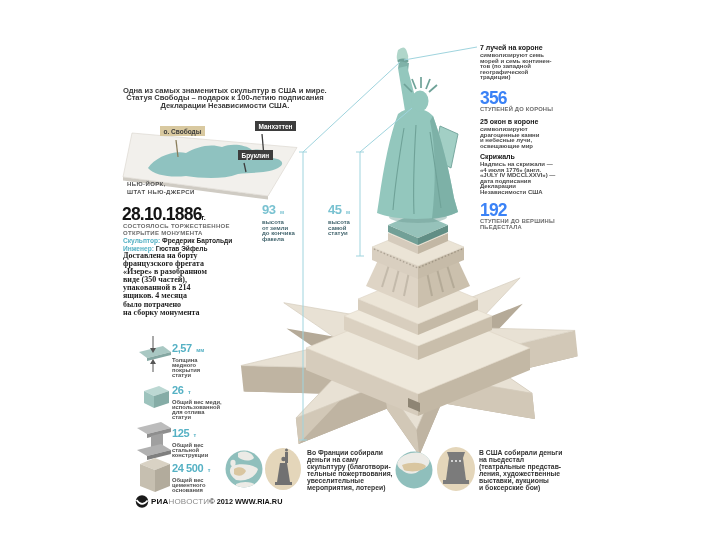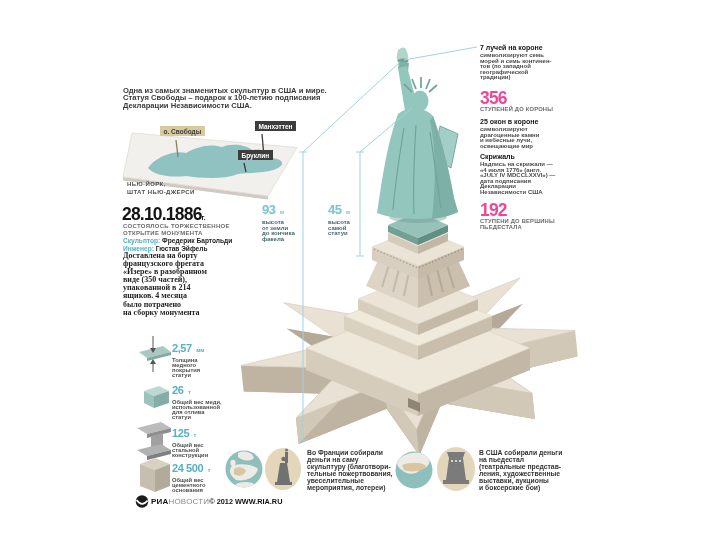--- a/index.html
+++ b/index.html
@@ -3,42 +3,42 @@
 <meta charset="utf-8">
 <style>
   html,body{margin:0;padding:0;background:#fff;}
   #canvas{position:relative;width:720px;height:540px;background:#ffffff;overflow:hidden;
           font-family:"Liberation Sans",sans-serif;}
   .abs{position:absolute;}
   .pre{white-space:pre-line;}
   .serif{font-family:"Liberation Serif",serif;}
 
   .title{left:122px;top:31px;font-size:19.5px;line-height:16.5px;font-weight:700;color:#1b1b1b;letter-spacing:.2px;}
-  .subtitle{left:123px;top:87px;font-size:7.6px;line-height:7.3px;font-weight:700;color:#3a3a3a;}
+  .subtitle{left:123px;top:87px;font-size:7.6px;line-height:7.3px;font-weight:700;color:#3a3a3a;text-align:center;}
 
   .map-caption{left:127px;top:180px;font-size:6px;line-height:8px;font-weight:700;color:#4f4f4f;letter-spacing:.4px;}
   .pin{font-size:6.5px;font-weight:700;padding:1.5px 3.5px;line-height:7px;z-index:3;}
   .pin.tan{background:#d9c9a0;color:#3b3b3b;}
   .pin.dark{background:#3d3d3d;color:#ffffff;}
 
   .date-num{left:122px;top:204px;font-size:17.5px;font-weight:700;letter-spacing:-.8px;color:#141414;}
   .date-suffix{font-size:7px;font-weight:700;color:#141414;letter-spacing:0;}
   .date-caption{left:123px;top:223px;font-size:6px;line-height:6.8px;font-weight:700;color:#6b6b6b;letter-spacing:.3px;}
   .credit{left:123px;top:237px;font-size:6.6px;line-height:8px;}
   .credit .lbl{color:#55b1c4;font-weight:700;}
   .credit .name{color:#222222;font-weight:700;}
   .delivery{left:123px;top:252px;font-size:8px;line-height:8.1px;font-weight:700;color:#1f1f1f;}
 
   .h-num{font-size:13px;font-weight:700;letter-spacing:-.5px;color:#79c2d1;}
   .h-unit{font-size:5.5px;font-weight:700;color:#79c2d1;}
   .h-label{font-size:6px;line-height:5.6px;font-weight:700;color:#44666f;margin-top:2px;}
 
   .fact-title{font-size:7px;line-height:7.5px;font-weight:700;color:#161616;}
   .fact-body{font-size:6px;line-height:5.5px;font-weight:700;color:#4a4a4a;margin-top:1.5px;}
-  .fact-num{font-size:17.5px;font-weight:700;letter-spacing:-.8px;color:#ec4899;line-height:17px;}
+  .fact-num{font-size:17.5px;font-weight:700;letter-spacing:-.8px;color:#3b82f6;line-height:17px;}
   .fact-caps{font-size:5.8px;line-height:5.9px;font-weight:700;color:#6b6b6b;letter-spacing:.2px;}
 
   .stat-num{font-size:11px;font-weight:700;letter-spacing:-.4px;color:#55b1c4;line-height:11px;}
   .stat-unit{font-size:5.5px;font-weight:700;color:#55b1c4;}
   .stat-label{font-size:5.8px;line-height:5.2px;font-weight:700;color:#4e4e4e;margin-top:1.5px;}
 
   .funding{font-size:6.8px;line-height:7px;font-weight:700;color:#333333;}
 
   .footer{left:151px;top:497px;font-size:8px;line-height:9px;z-index:2;}
   .footer .b1{font-weight:800;color:#111111;letter-spacing:.2px;}

